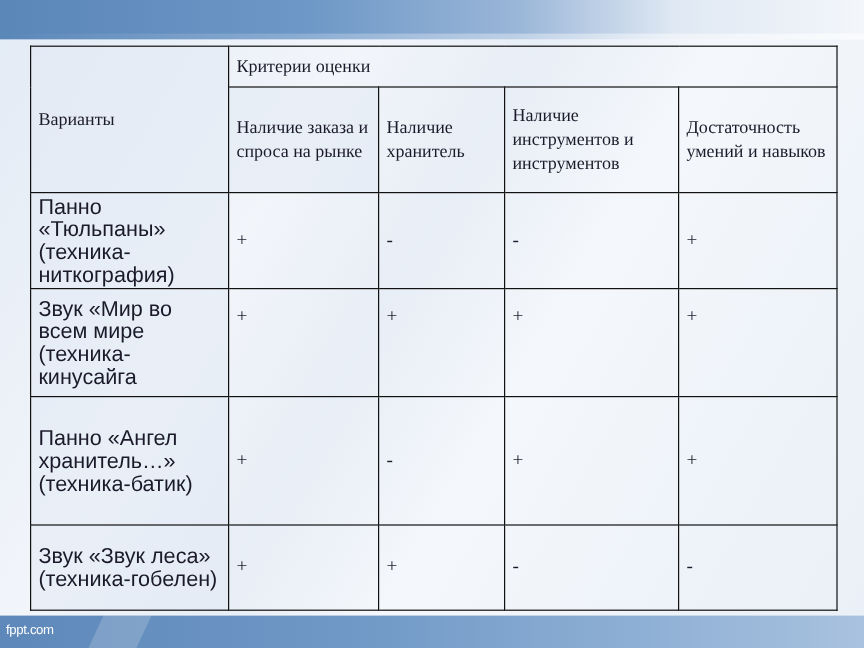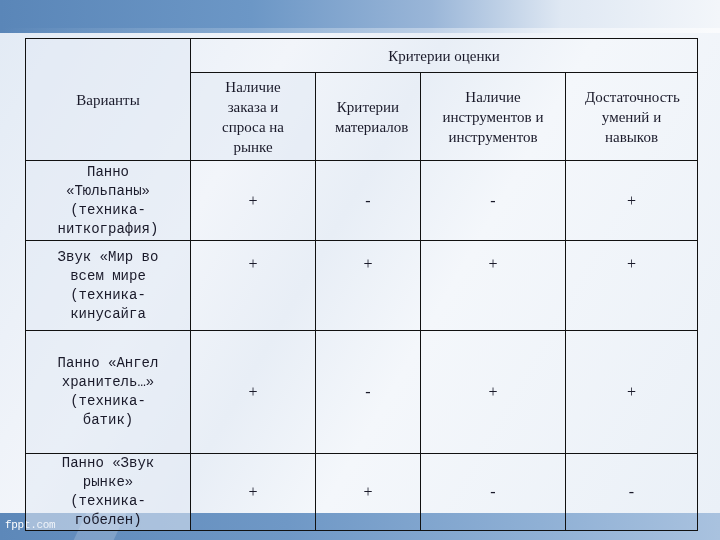--- a/index.html
+++ b/index.html
@@ -22,34 +22,34 @@
   }
   .bottom-banner {
     position:absolute; left:0; top:513px; width:720px; height:27px;
     background:linear-gradient(90deg,#5d88b9 0%,#6f98c6 40%,#8fb0d5 75%,#a9c2df 100%);
   }
   .bottom-banner .slash {
     position:absolute; left:80px; top:0; width:40px; height:27px;
     background:rgba(255,255,255,0.18); transform:skewX(-25deg);
   }
   .footer-brand {
-    position:absolute; left:5px; top:519px; font-family:Liberation Mono, monospace;
+    position:absolute; left:5px; top:519px; font-family:Liberation Sans, sans-serif;
     font-size:11px; color:#ffffff; letter-spacing:-0.3px;
   }
   table.criteria {
     position:absolute; left:25px; top:38px; width:672px; height:470px;
     border-collapse:collapse; table-layout:fixed;
   }
   table.criteria td {
     border:1px solid #111;
-    text-align:center; vertical-align:middle;
-    color:#1a1a2a; padding:0 19px;
+    text-align:left; vertical-align:middle;
+    color:#1a1a2a; padding:0 6px;
   }
   .hdr { font-family:"Liberation Serif", serif; font-size:15px; line-height:20px; }
-  .variant { font-family:Liberation Mono, monospace; font-size:14px; line-height:19px; background:rgba(225,233,244,0.55); }
+  .variant { font-family:Liberation Sans, sans-serif; font-size:18px; line-height:19px; background:rgba(225,233,244,0.55); }
   .mark { font-family:"Liberation Serif", serif; font-size:16px; }
   .caption-cell { background:rgba(225,233,244,0.55); }
 </style>
 </head>
 <body>
 
 <div class="top-banner">
     <div class="sweep"></div>
   </div>
 <div class="slide-bg"></div>
@@ -66,46 +66,46 @@
     <col style="width:145px">
     <col style="width:132px">
   </colgroup>
   <tbody>
       <tr style="height:34px">
     <td rowspan="2" class="hdr caption-cell">Варианты</td>
     <td colspan="4" class="hdr">Критерии оценки</td>
   </tr>
   <tr style="height:88px">
     <td class="hdr caption-cell">Наличие заказа и спроса на рынке</td>
-    <td class="hdr">Критерии материалов</td>
+    <td class="hdr">Наличие хранитель</td>
     <td class="hdr">Наличие инструментов и инструментов</td>
     <td class="hdr">Достаточность умений и навыков</td>
   </tr>
   <tr style="height:80px">
     <td class="variant">Панно «Тюльпаны» (техника-ниткография)</td>
     <td class="mark">+</td>
     <td class="mark">-</td>
     <td class="mark">-</td>
     <td class="mark">+</td>
   </tr>
   <tr style="height:90px">
     <td class="variant">Звук «Мир во всем мире (техника-кинусайга</td>
     <td class="mark" style="vertical-align:top;padding-top:14px">+</td>
     <td class="mark" style="vertical-align:top;padding-top:14px">+</td>
     <td class="mark" style="vertical-align:top;padding-top:14px">+</td>
     <td class="mark" style="vertical-align:top;padding-top:14px">+</td>
   </tr>
-  <tr style="height:123px">
+  <tr style="height:107px">
     <td class="variant">Панно «Ангел хранитель…» (техника-батик)</td>
     <td class="mark">+</td>
     <td class="mark">-</td>
     <td class="mark">+</td>
     <td class="mark">+</td>
   </tr>
   <tr style="height:71px">
-    <td class="variant">Панно «Звук рынке» (техника-гобелен)</td>
+    <td class="variant">Звук «Звук леса» (техника-гобелен)</td>
     <td class="mark">+</td>
     <td class="mark">+</td>
     <td class="mark">-</td>
     <td class="mark">-</td>
   </tr>
 </tbody>
   </table>
 
 </body></html>

